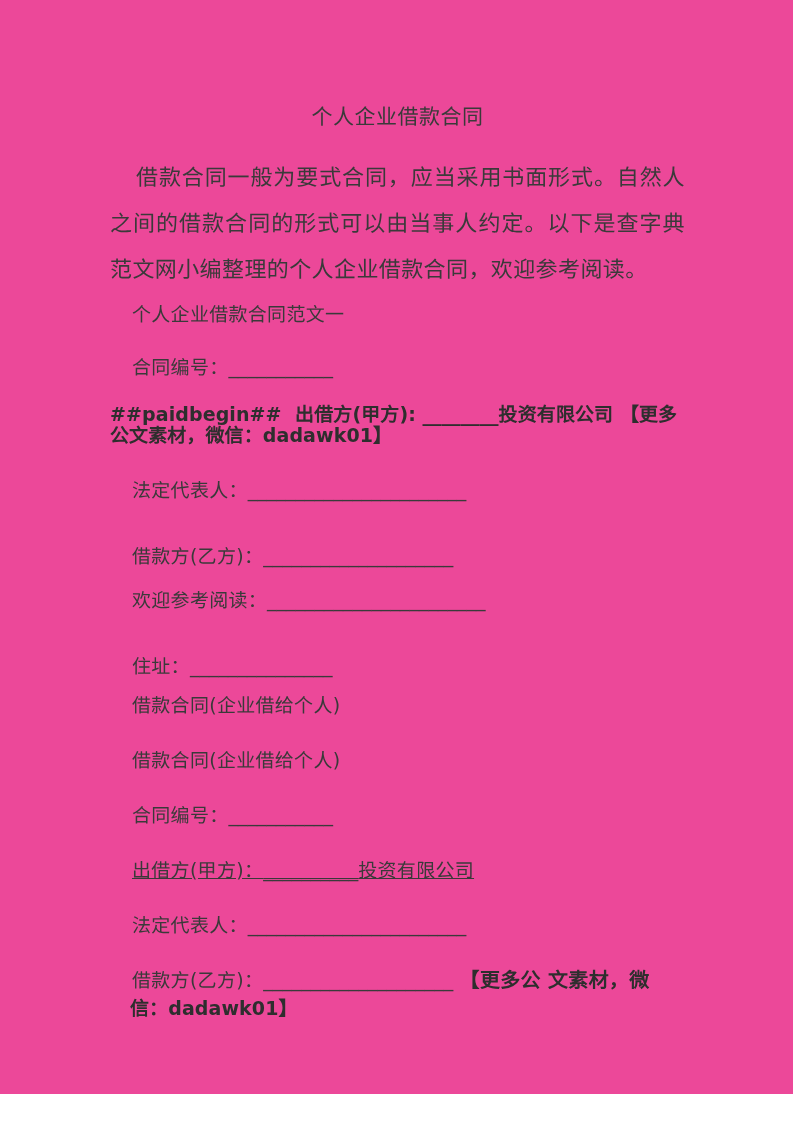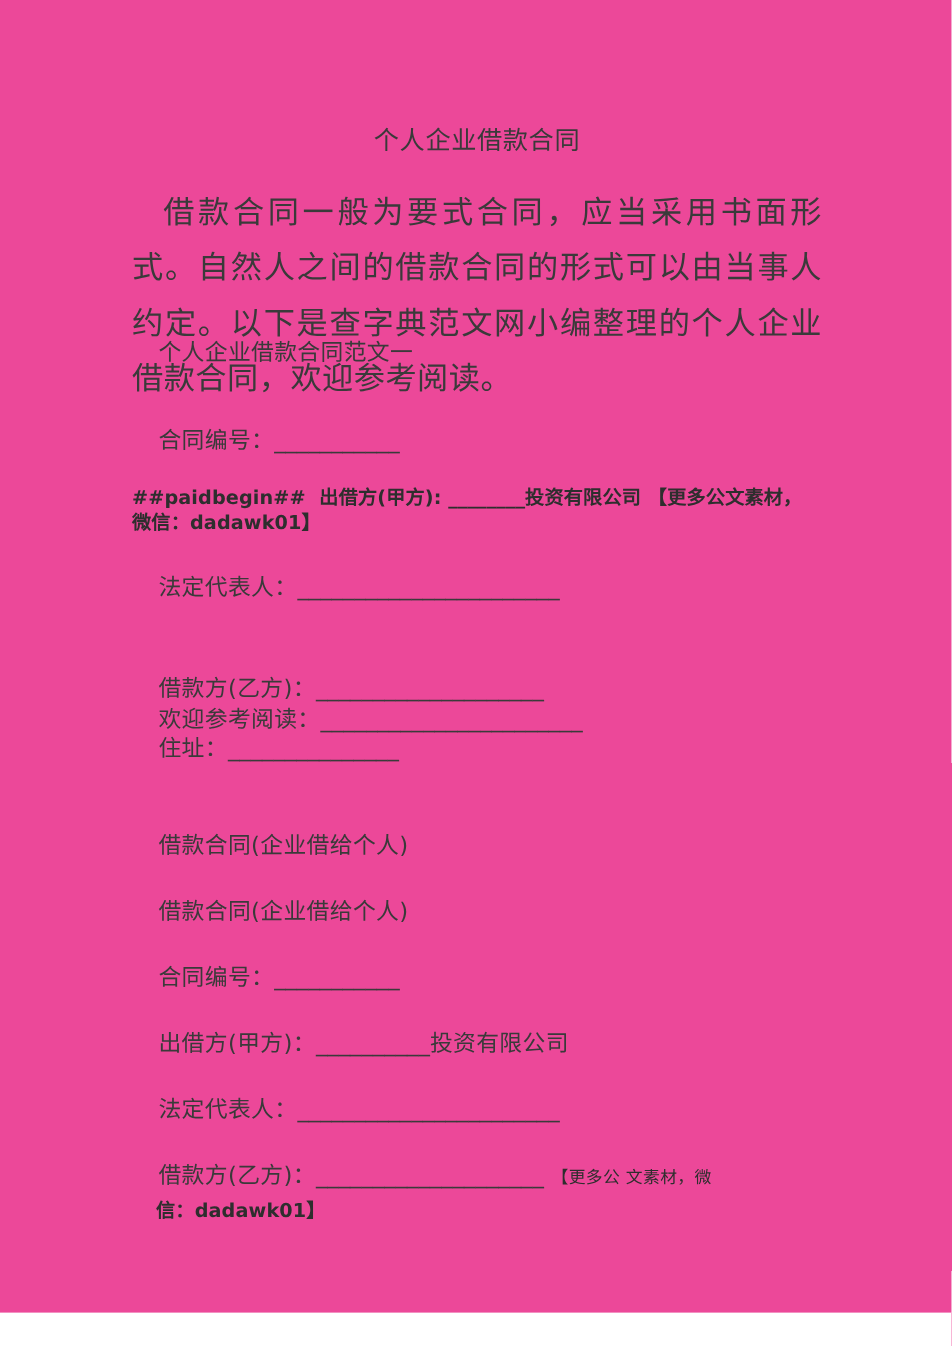--- a/index.html
+++ b/index.html
@@ -43,21 +43,21 @@
     left: 0;
     width: 575px;
   }
 
   
   .intro-para {
     position: absolute;
     top: 155px;
     left: 0;
     width: 575px;
-    font-size: 26px;
+    font-size: 22px;
     line-height: 46px;
     text-indent: 26px;
     text-align: justify;
     text-justify: inter-ideograph;
     color: #3a3a3a;
     letter-spacing: 0.4px;
     margin: 0;
   }
 
   
@@ -79,83 +79,83 @@
   .rule {
     letter-spacing: 0px;
     font-family: "DejaVu Sans", "Liberation Sans", sans-serif;
   }
 
   
   .small-line {
     position: absolute;
     left: 0;
     width: 575px;
-    font-size: 16px;
+    font-size: 19px;
     line-height: 21px;
     font-weight: bold;
     color: #2e2e2e;
     letter-spacing: 0.1px;
     white-space: normal;
     word-break: break-all;
   }
 
   .inline-note {
-    font-size: 14px;
-    font-weight: normal;
+    font-size: 20px;
+    font-weight: bold;
     color: #2e2e2e;
   }
 </style>
 </head>
 <body>
 
 <div class="page">
   <div class="doc-body">
 
     <h1 class="doc-title">个人企业借款合同</h1>
 
     <p class="intro-para">借款合同一般为要式合同，应当采用书面形式。自然人之间的借款合同的形式可以由当事人约定。以下是查字典范文网小编整理的个人企业借款合同，欢迎参考阅读。</p>
 
-    <div class="line indent" style="top:280px;">个人企业借款合同范文一</div>
+    <div class="line indent" style="top:300px;">个人企业借款合同范文一</div>
 
     <div class="line indent" style="top:353px;">
       <span>合同编号：</span><span class="rule">___________</span>
     </div>
 
     <div class="small-line" style="top:404px; width:572px;">
       <span>##paidbegin##</span>&nbsp;
       <span>出借方(甲方):</span>
       <span class="rule">________</span><span>投资有限公司</span>
       <span>【更多公文素材，微信：dadawk01】</span>
     </div>
 
     <div class="line indent" style="top:476px;">
       <span>法定代表人：</span><span class="rule">_______________________</span>
     </div>
 
-    <div class="line indent" style="top:560px;">
+    <div class="line indent" style="top:542px;">
       <span>借款方(乙方)：</span><span class="rule">____________________</span>
     </div>
 
     <div class="line indent" style="top:586px;">
       <span>欢迎参考阅读：</span><span class="rule">_______________________</span>
     </div>
 
-    <div class="line indent" style="top:610px;">
+    <div class="line indent" style="top:652px;">
       <span>住址：</span><span class="rule">_______________</span>
     </div>
 
     <div class="line indent" style="top:691px;">借款合同(企业借给个人)</div>
 
     <div class="line indent" style="top:746px;">借款合同(企业借给个人)</div>
 
     <div class="line indent" style="top:801px;">
       <span>合同编号：</span><span class="rule">___________</span>
     </div>
 
-    <div class="line indent" style="top:856px;">
+    <div class="line indent" style="top:856px;text-decoration:underline;">
       <span>出借方(甲方)：</span><span class="rule">__________</span><span>投资有限公司</span>
     </div>
 
     <div class="line indent" style="top:911px;">
       <span>法定代表人：</span><span class="rule">_______________________</span>
     </div>
 
     <div class="line indent" style="top:966px;">
       <span>借款方(乙方)：</span><span class="rule">____________________</span>
       <span class="inline-note">【更多公 文素材，微</span>

